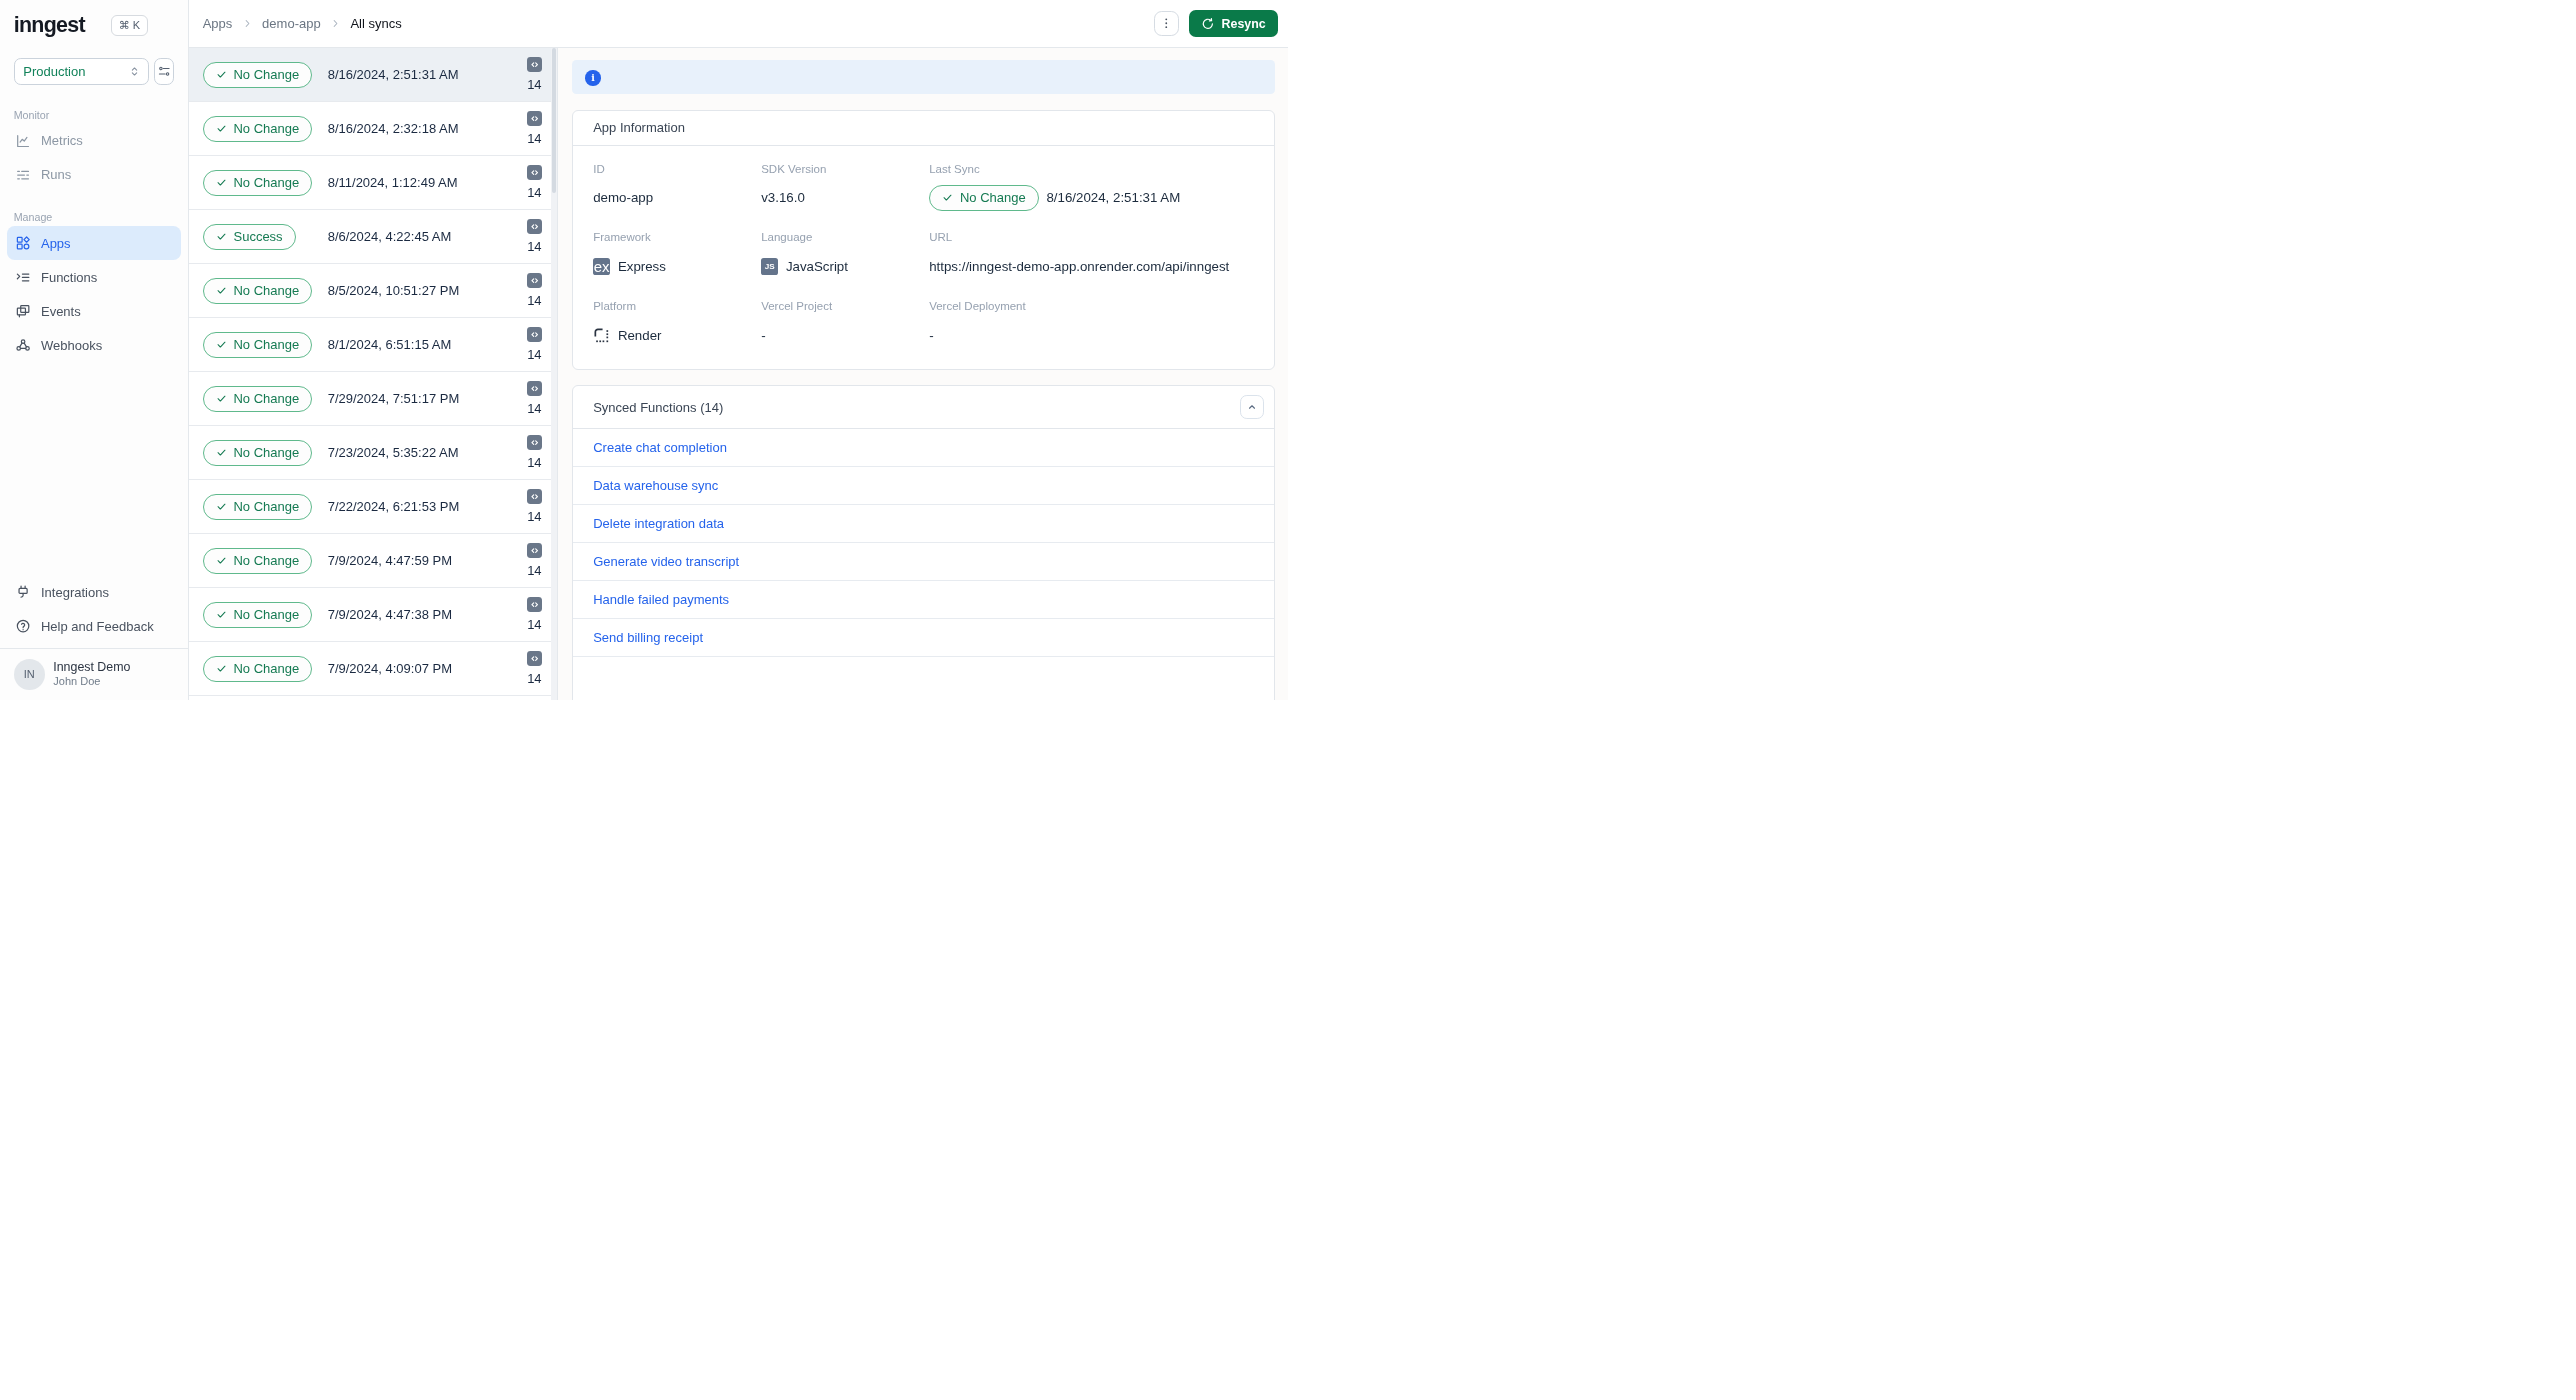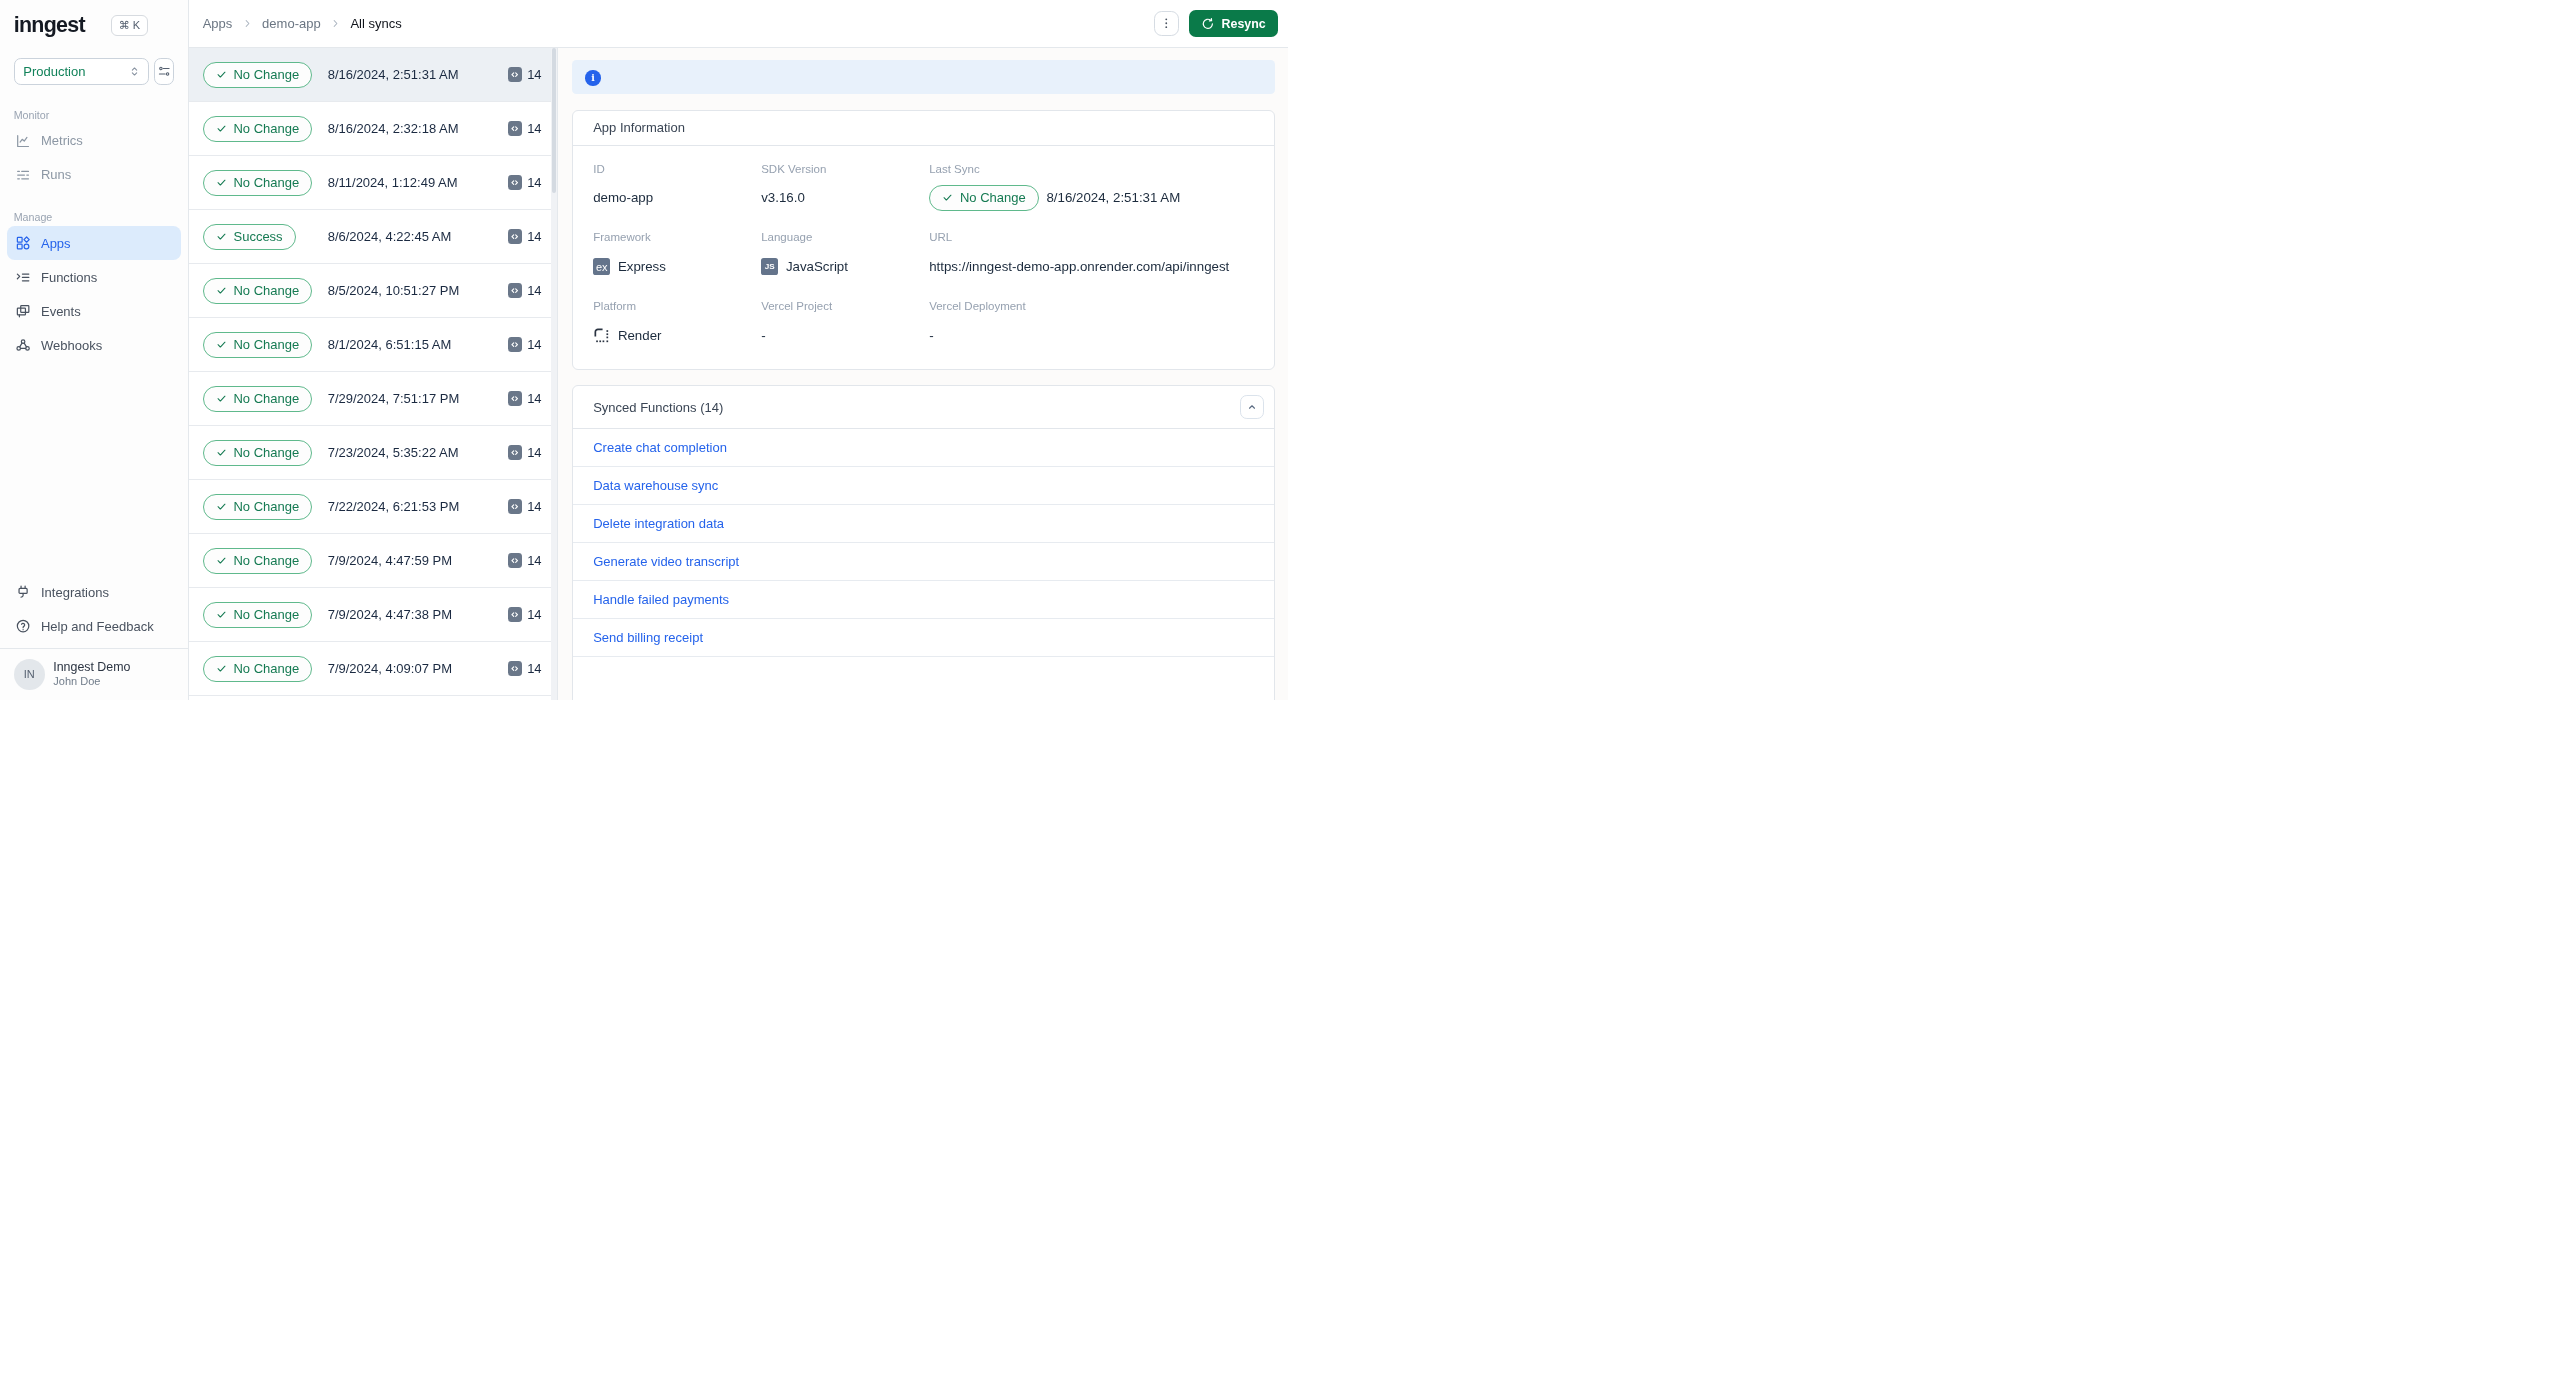--- a/index.html
+++ b/index.html
@@ -53,21 +53,21 @@
   
   .sync-col { width:369px; min-width:369px; border-right:0.9px solid #e4e8ec; position:relative; overflow:hidden; background:#fff; }
   .sync-row { height:54px; display:flex; align-items:center; padding:0 15.4px 0 13.7px; border-bottom:0.9px solid #e7eaee; background:#fff; }
   .sync-row.selected { background:#ecf0f4; }
   .badge-wrap { width:125px; min-width:125px; display:flex; }
   .badge { display:inline-flex; align-items:center; gap:6.8px; height:26px; padding:0 12px; border:0.9px solid #5fb98c; border-radius:13.7px; background:#fdfdfd; }
   .badge .check { display:flex; color:#157a52; }
   .badge .check svg { width:11px; height:11px; }
   .badge-label { color:#157a52; font-size:13px; font-weight:500; white-space:nowrap; }
   .sync-time { flex:1; font-size:13px; font-weight:500; color:#1b2a41; white-space:nowrap; }
-  .sync-count { display:flex; align-items:center; gap:5px; }
+  .sync-count { display:flex; align-items:center; gap:5px;flex-direction:column; }
   .code-chip { width:14.5px; height:14.5px; border-radius:3.4px; background:#6a7789; display:flex; align-items:center; justify-content:center; }
   .code-chip svg { width:9.4px; height:9.4px; }
   .count-num { font-size:13px; font-weight:500; color:#1b2a41; }
   .scroll-track { position:absolute; top:0; right:0; width:6px; height:100%; background:#f0f2f5; }
   .scroll-thumb { position:absolute; top:0; right:0.9px; width:4.3px; height:145px; border-radius:2.6px; background:#d4dae1; }
 
   
   .main { flex:1; min-width:0; background:#fcfbfa; padding:12px 13px 0 13.7px; overflow:hidden; }
   .banner { background:#e8f1fb; border-radius:4.3px; padding:8.6px 13.7px; display:flex; gap:10.3px; align-items:flex-start; }
   .info-dot { width:15.4px; height:15.4px; min-width:15.4px; border-radius:50%; background:#2563eb; color:#fff; font-size:9.4px; font-weight:700; display:flex; align-items:center; justify-content:center; margin-top:1.7px; font-family:"DejaVu Serif",serif; }
@@ -79,21 +79,21 @@
   .collapse-btn { width:24px; height:24px; border:0.9px solid #dbe3ec; border-radius:6.8px; background:#fff; color:#5a6b82; display:flex; align-items:center; justify-content:center; }
   .collapse-btn svg { width:12px; height:12px; }
 
   .app-grid { display:grid; grid-template-columns:168px 168px 1fr; padding:17px 20.5px 0 20.5px; }
   .field { margin-bottom:20.5px; padding-right:10.3px; }
   .field-label { font-size:11.5px; color:#96a1b0; margin-bottom:10.3px; }
   .field-value { display:flex; align-items:center; gap:7.7px; min-height:26px; }
   .field-text { font-size:13.3px; font-weight:500; color:#1c2b3d; white-space:nowrap; }
   .badge.small { height:26px; }
   .tech-icon { width:17px; height:17px; min-width:17px; border-radius:2.6px; background:#64748b; color:#fff; display:flex; align-items:center; justify-content:center; font-weight:700; }
-  .tech-icon.ex { font-size:11px; font-weight:400; letter-spacing:0; }
+  .tech-icon.ex { font-size:15px; font-weight:400; letter-spacing:0; }
   .tech-icon.JS { font-size:8.1px; }
   .tech-icon.render { background:transparent; color:#2b3442; }
   .tech-icon.render svg { width:17px; height:17px; }
 
   .fn-card { height:342px; }
   .fn-row { height:38px; display:flex; align-items:center; padding:0 20.5px; border-bottom:0.9px solid #e7ebf0; }
   .fn-link { font-size:13px; font-weight:500; color:#2563eb; text-decoration:none; }
 </style>
 </head>
 <body>

